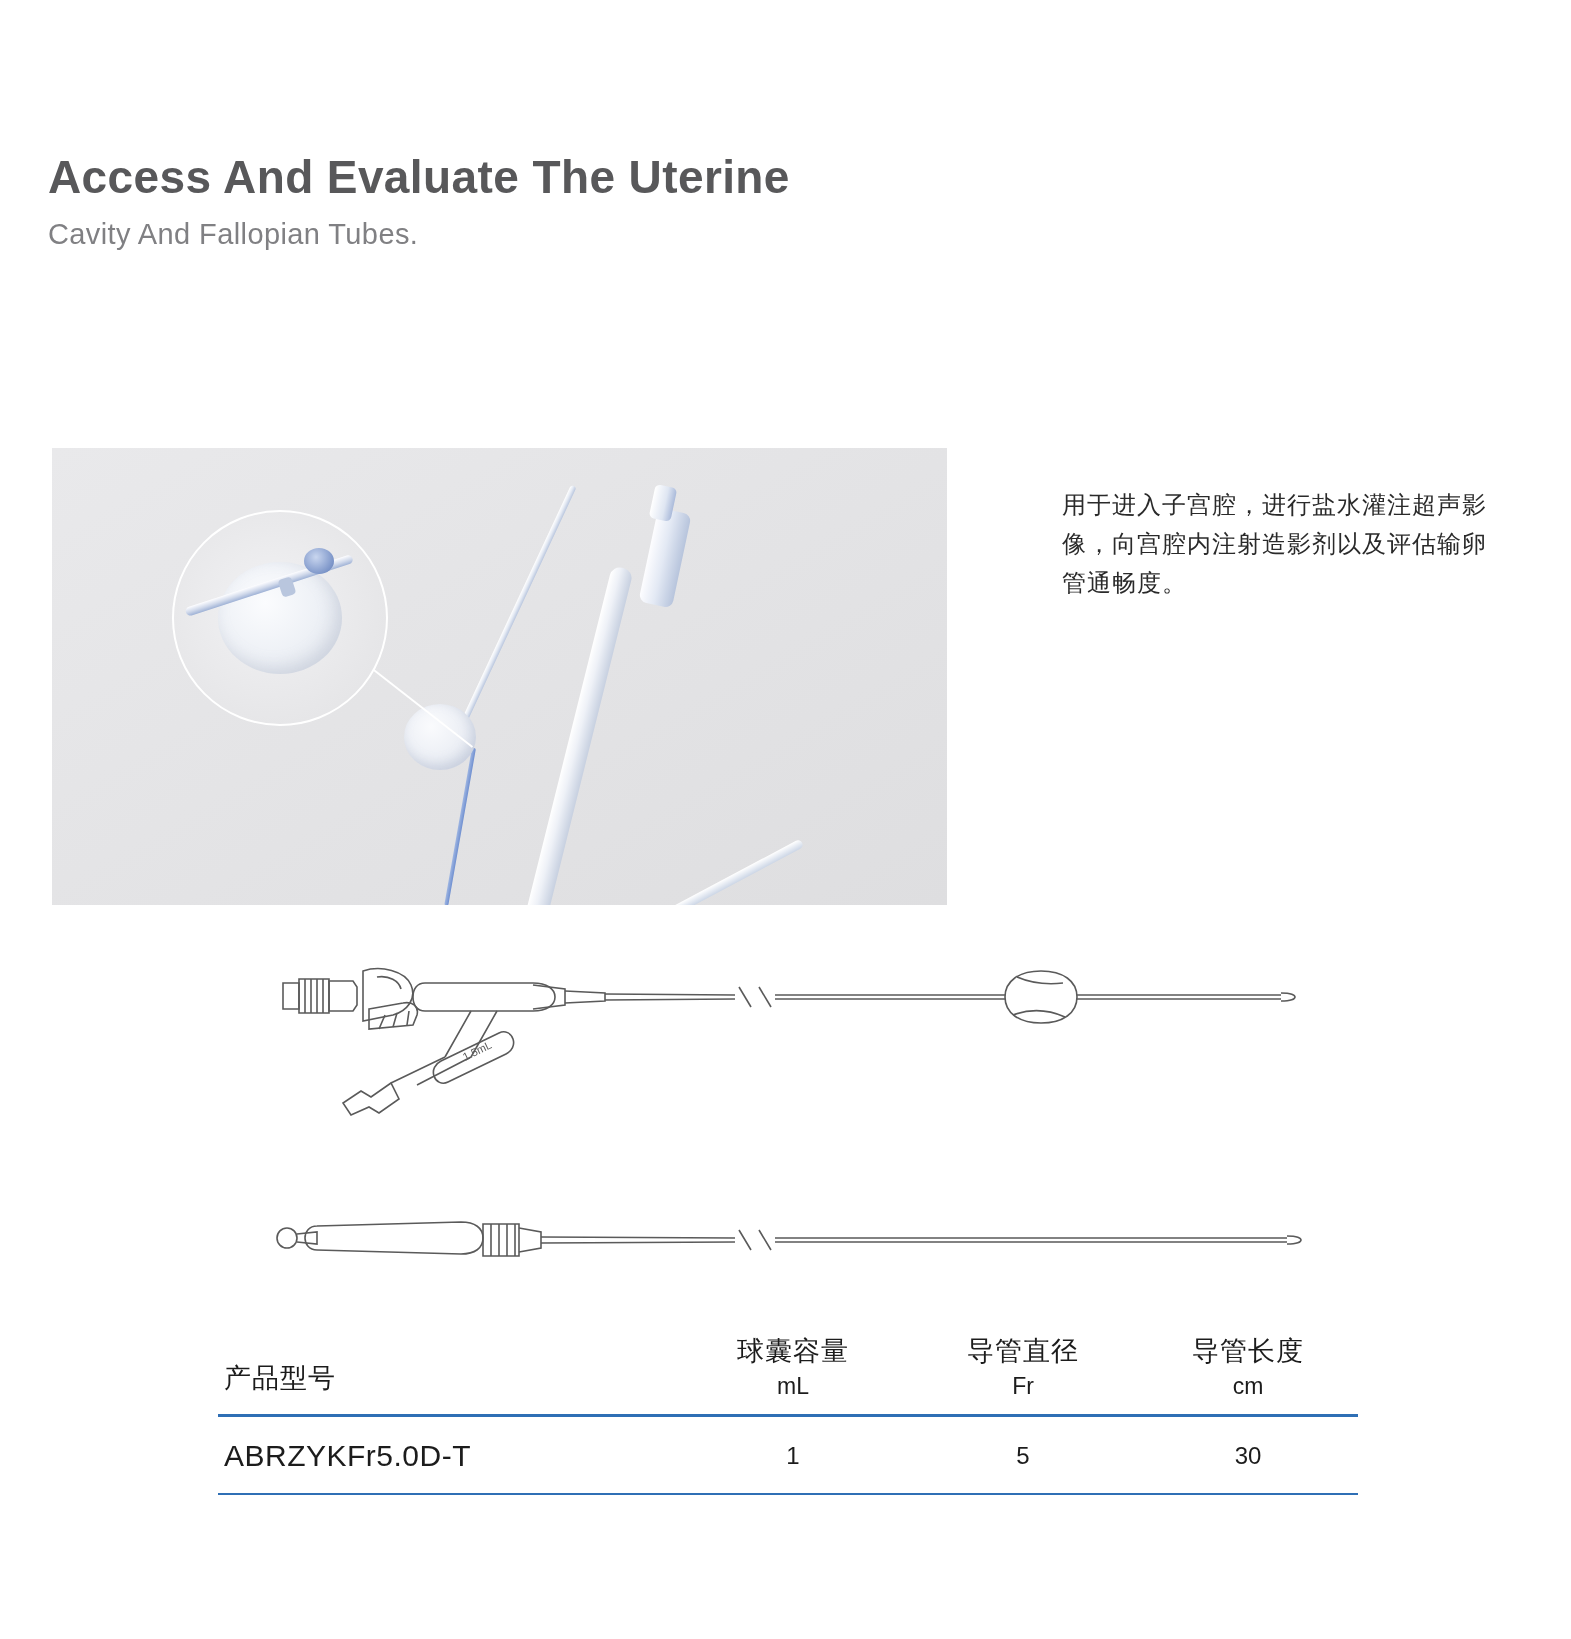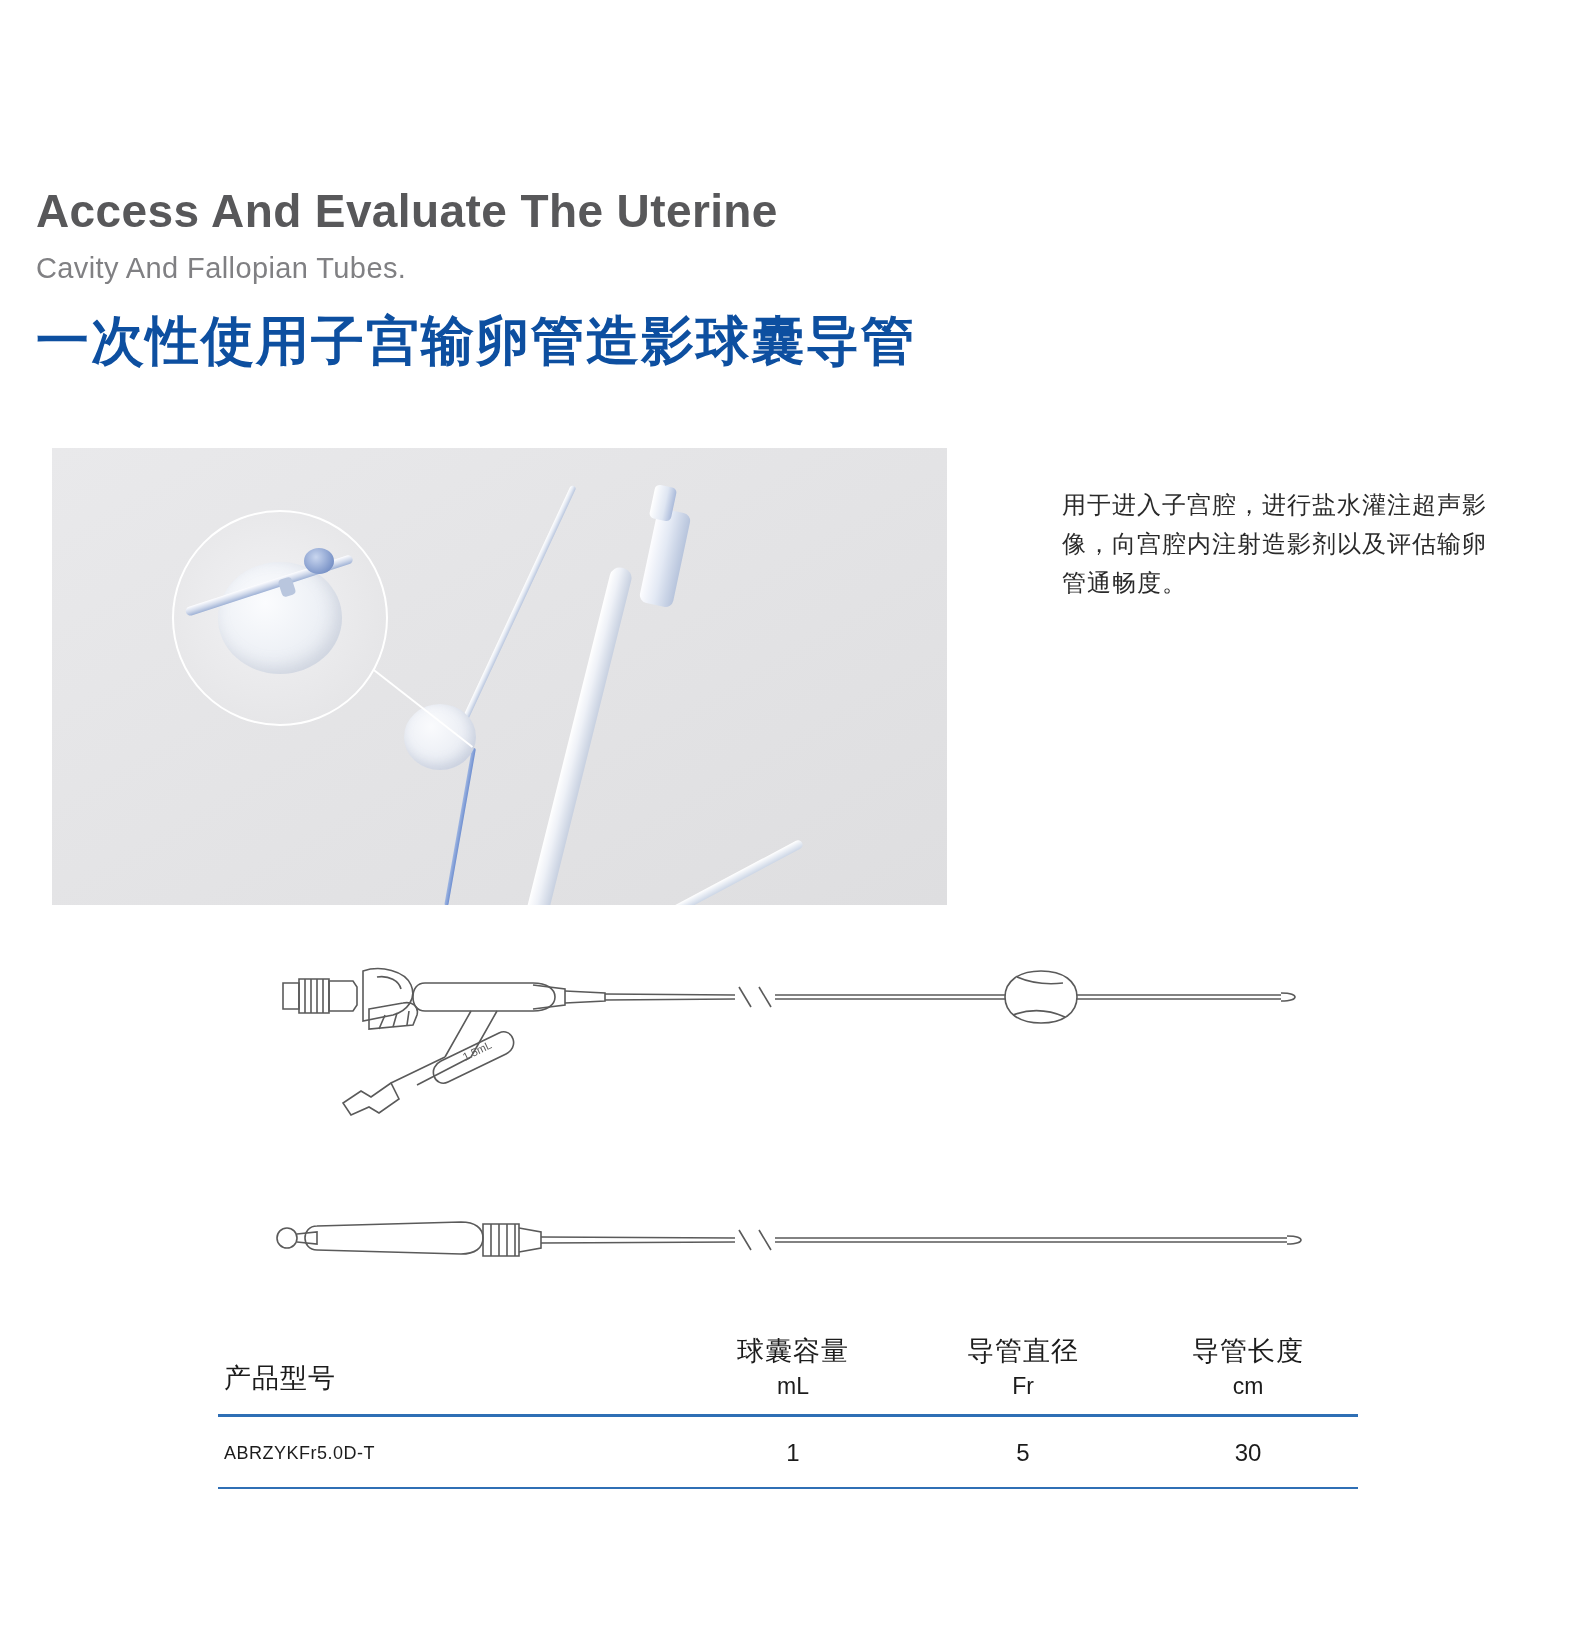--- a/index.html
+++ b/index.html
@@ -12,24 +12,23 @@
     height: 1639px;
     position: relative;
     font-family: "Liberation Sans", sans-serif;
     color: #222;
     overflow: hidden;
   }
 
   
   .heading-block {
     position: absolute;
-    left: 36px;
+    left: 48px;
     top: 150px;
     width: 1200px;
-    margin-top: 34px;
   }
   .h-en-1 {
     font-size: 46px;
     font-weight: bold;
     color: #58585a;
     letter-spacing: 0.4px;
     line-height: 1.18;
     margin: 0;
     white-space: nowrap;
   }
@@ -273,21 +272,21 @@
   .spec-table thead th.col-num {
     text-align: center;
   }
   .spec-table thead tr th {
     border-bottom: 3px solid #2f6fb5;
   }
   .spec-table tbody td {
     padding: 22px 0 20px 0;
     border-bottom: 2px solid #2f6fb5;
     color: #1c1c1c;
-    font-size: 18px;
+    font-size: 30px;
   }
   .spec-table tbody td.col-model {
     text-align: left;
     padding-left: 6px;
     letter-spacing: .5px;
   }
   .spec-table tbody td.col-num {
     text-align: center;
     font-size: 24px;
   }
@@ -295,21 +294,20 @@
   .col-w-a { width: 230px; }
   .col-w-b { width: 230px; }
   .col-w-c { width: 220px; }
 </style>
 </head>
 <body>
 
 <div class="heading-block">
   <h1 class="h-en-1">Access And Evaluate The Uterine</h1>
   <h2 class="h-en-2">Cavity And Fallopian Tubes.</h2>
-  <h2 class="h-cn">一次性使用子宫输卵管造影球囊导管</h2>
 </div>
 
 <div class="photo">
   <div class="ph-hub-body"></div>
   <div class="ph-shaft-1"></div>
   <div class="ph-shaft-2"></div>
   <div class="ph-balloon"></div>
   <div class="ph-branch"></div>
 
   <div class="ph-label"></div>

